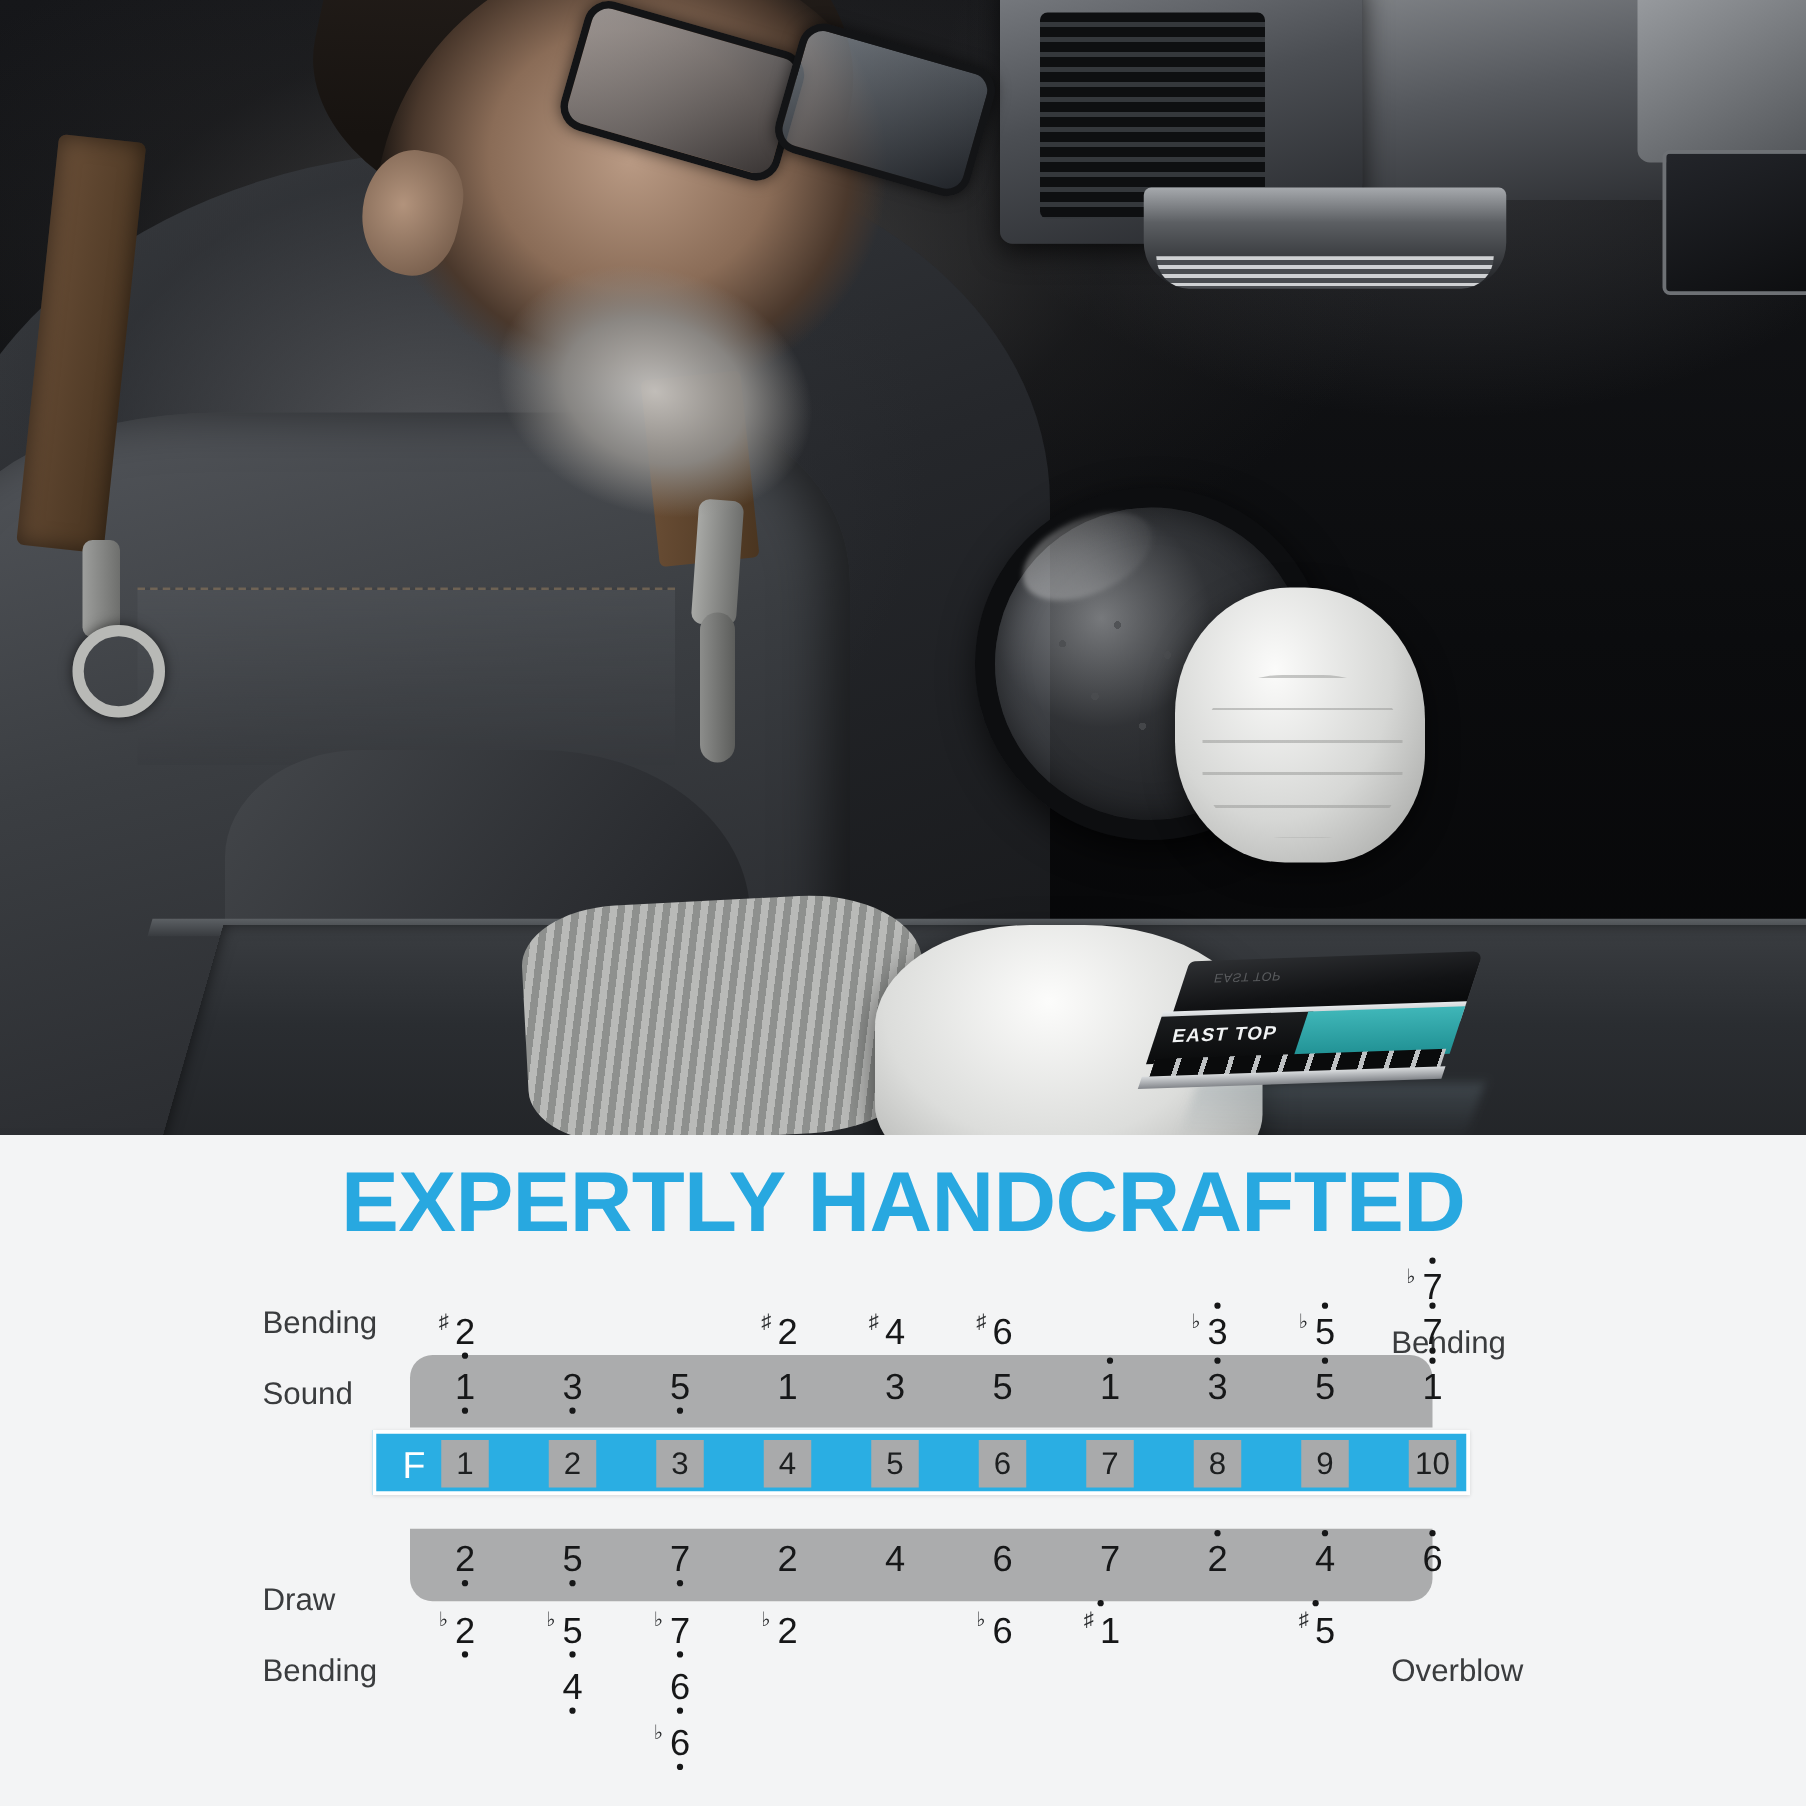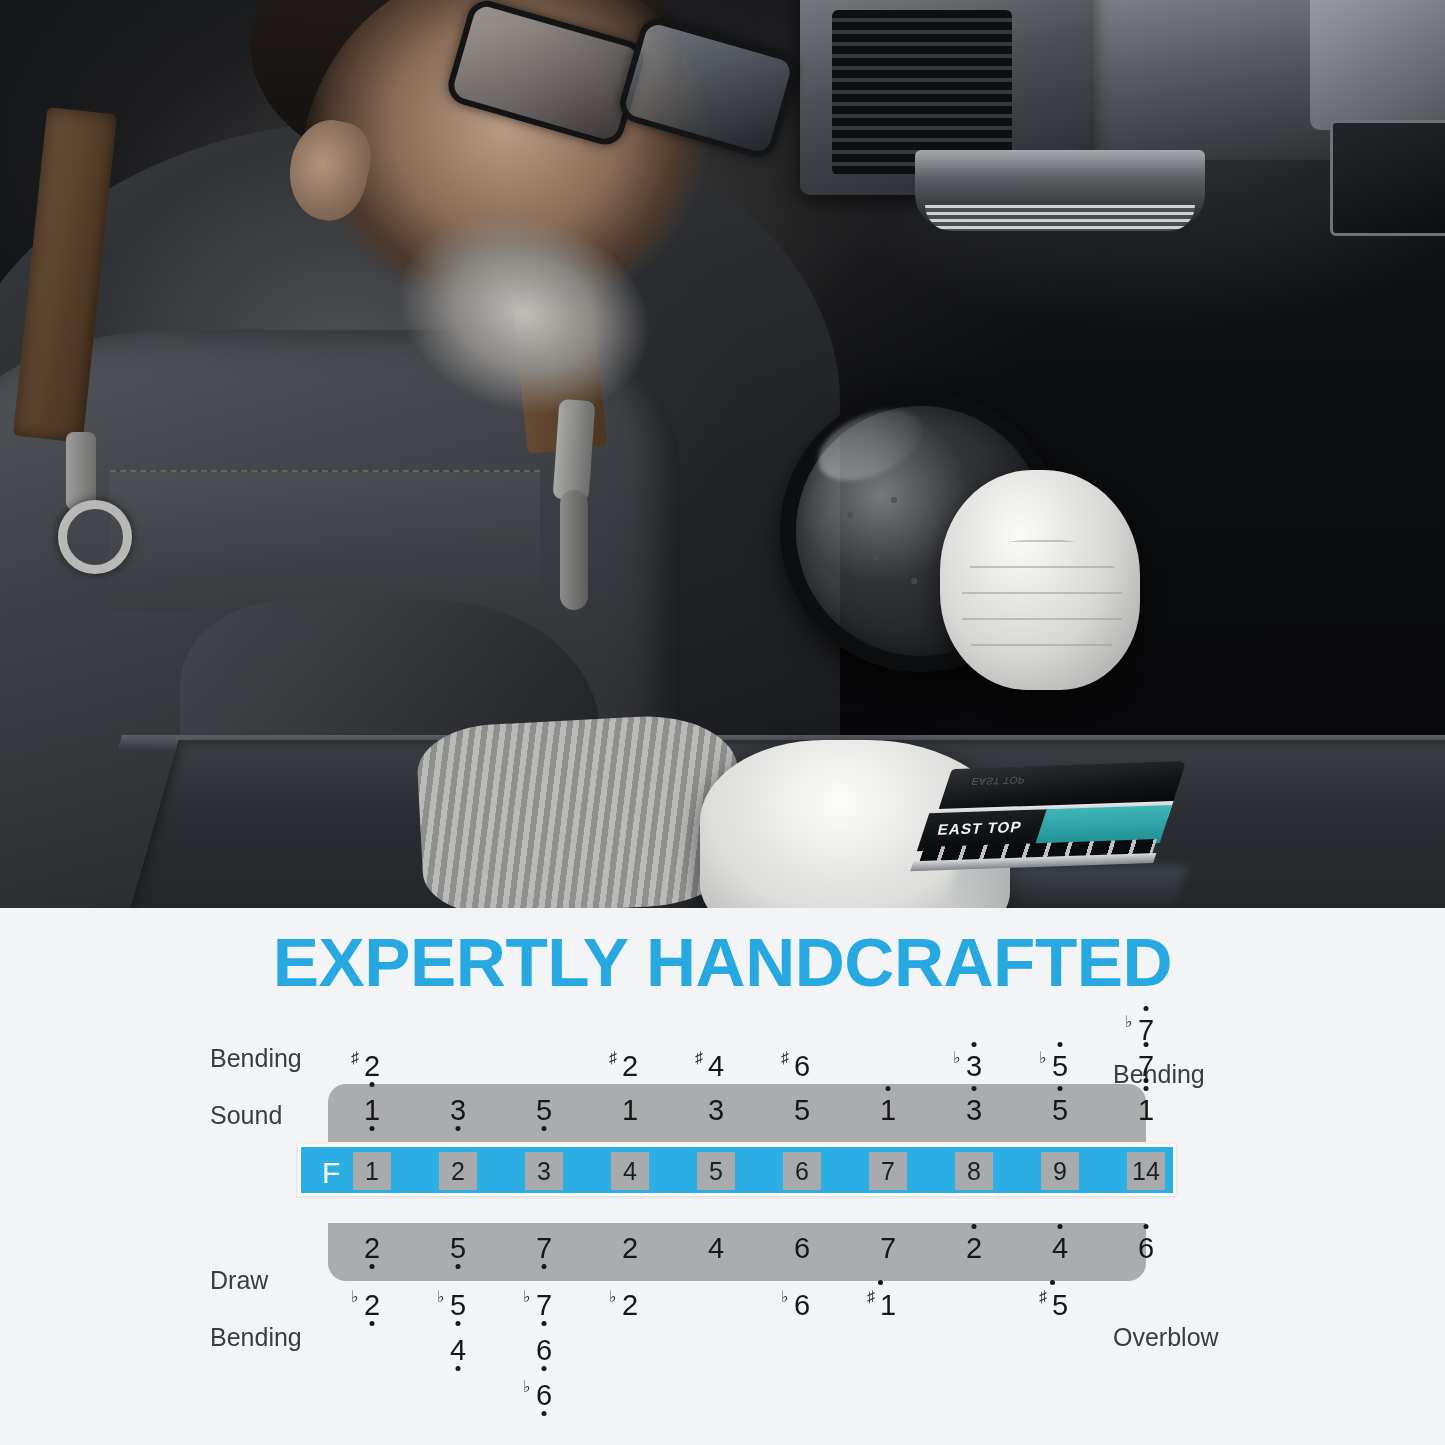--- a/index.html
+++ b/index.html
@@ -458,18 +458,18 @@
       <div id="holes-layer">
           <div class="hole-chip" style="left: 353px;">1</div>
           <div class="hole-chip" style="left: 439px;">2</div>
           <div class="hole-chip" style="left: 525px;">3</div>
           <div class="hole-chip" style="left: 611px;">4</div>
           <div class="hole-chip" style="left: 697px;">5</div>
           <div class="hole-chip" style="left: 783px;">6</div>
           <div class="hole-chip" style="left: 869px;">7</div>
           <div class="hole-chip" style="left: 955px;">8</div>
           <div class="hole-chip" style="left: 1041px;">9</div>
-          <div class="hole-chip" style="left: 1127px;">14</div>
+          <div class="hole-chip" style="left: 1127px;">10</div>
         </div>
 
     </div>
   </div>
 </div>
 
 </body></html>

